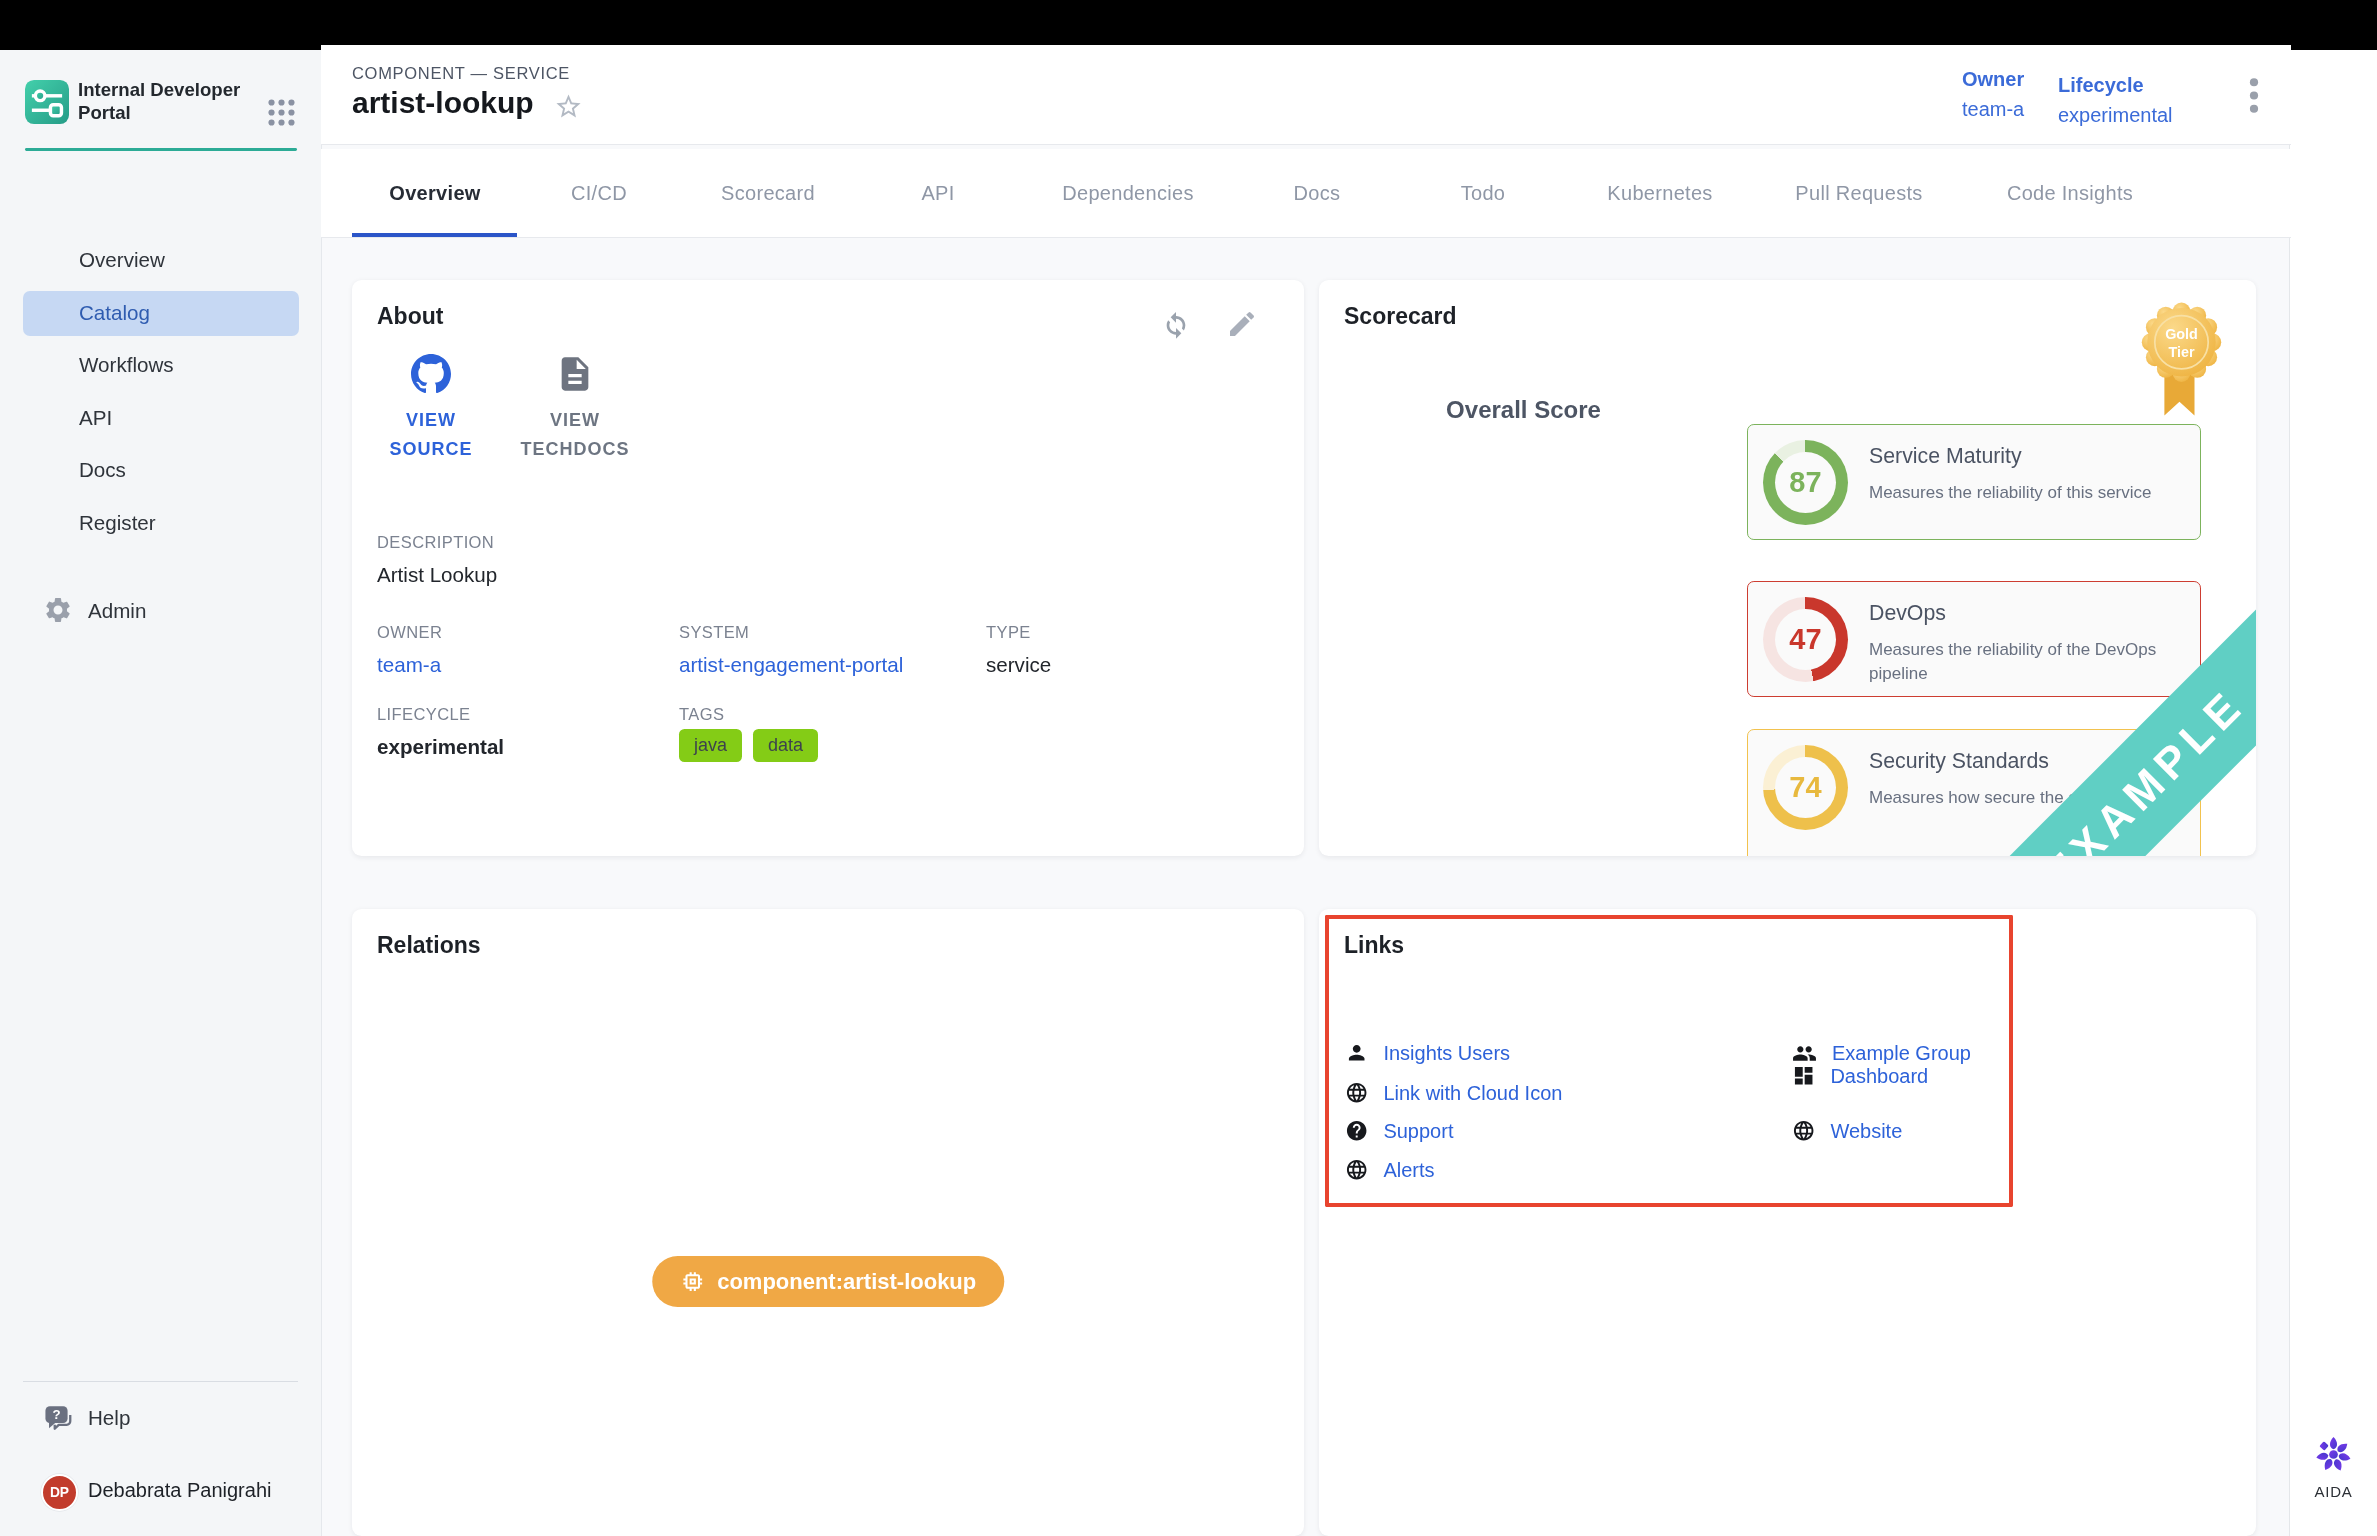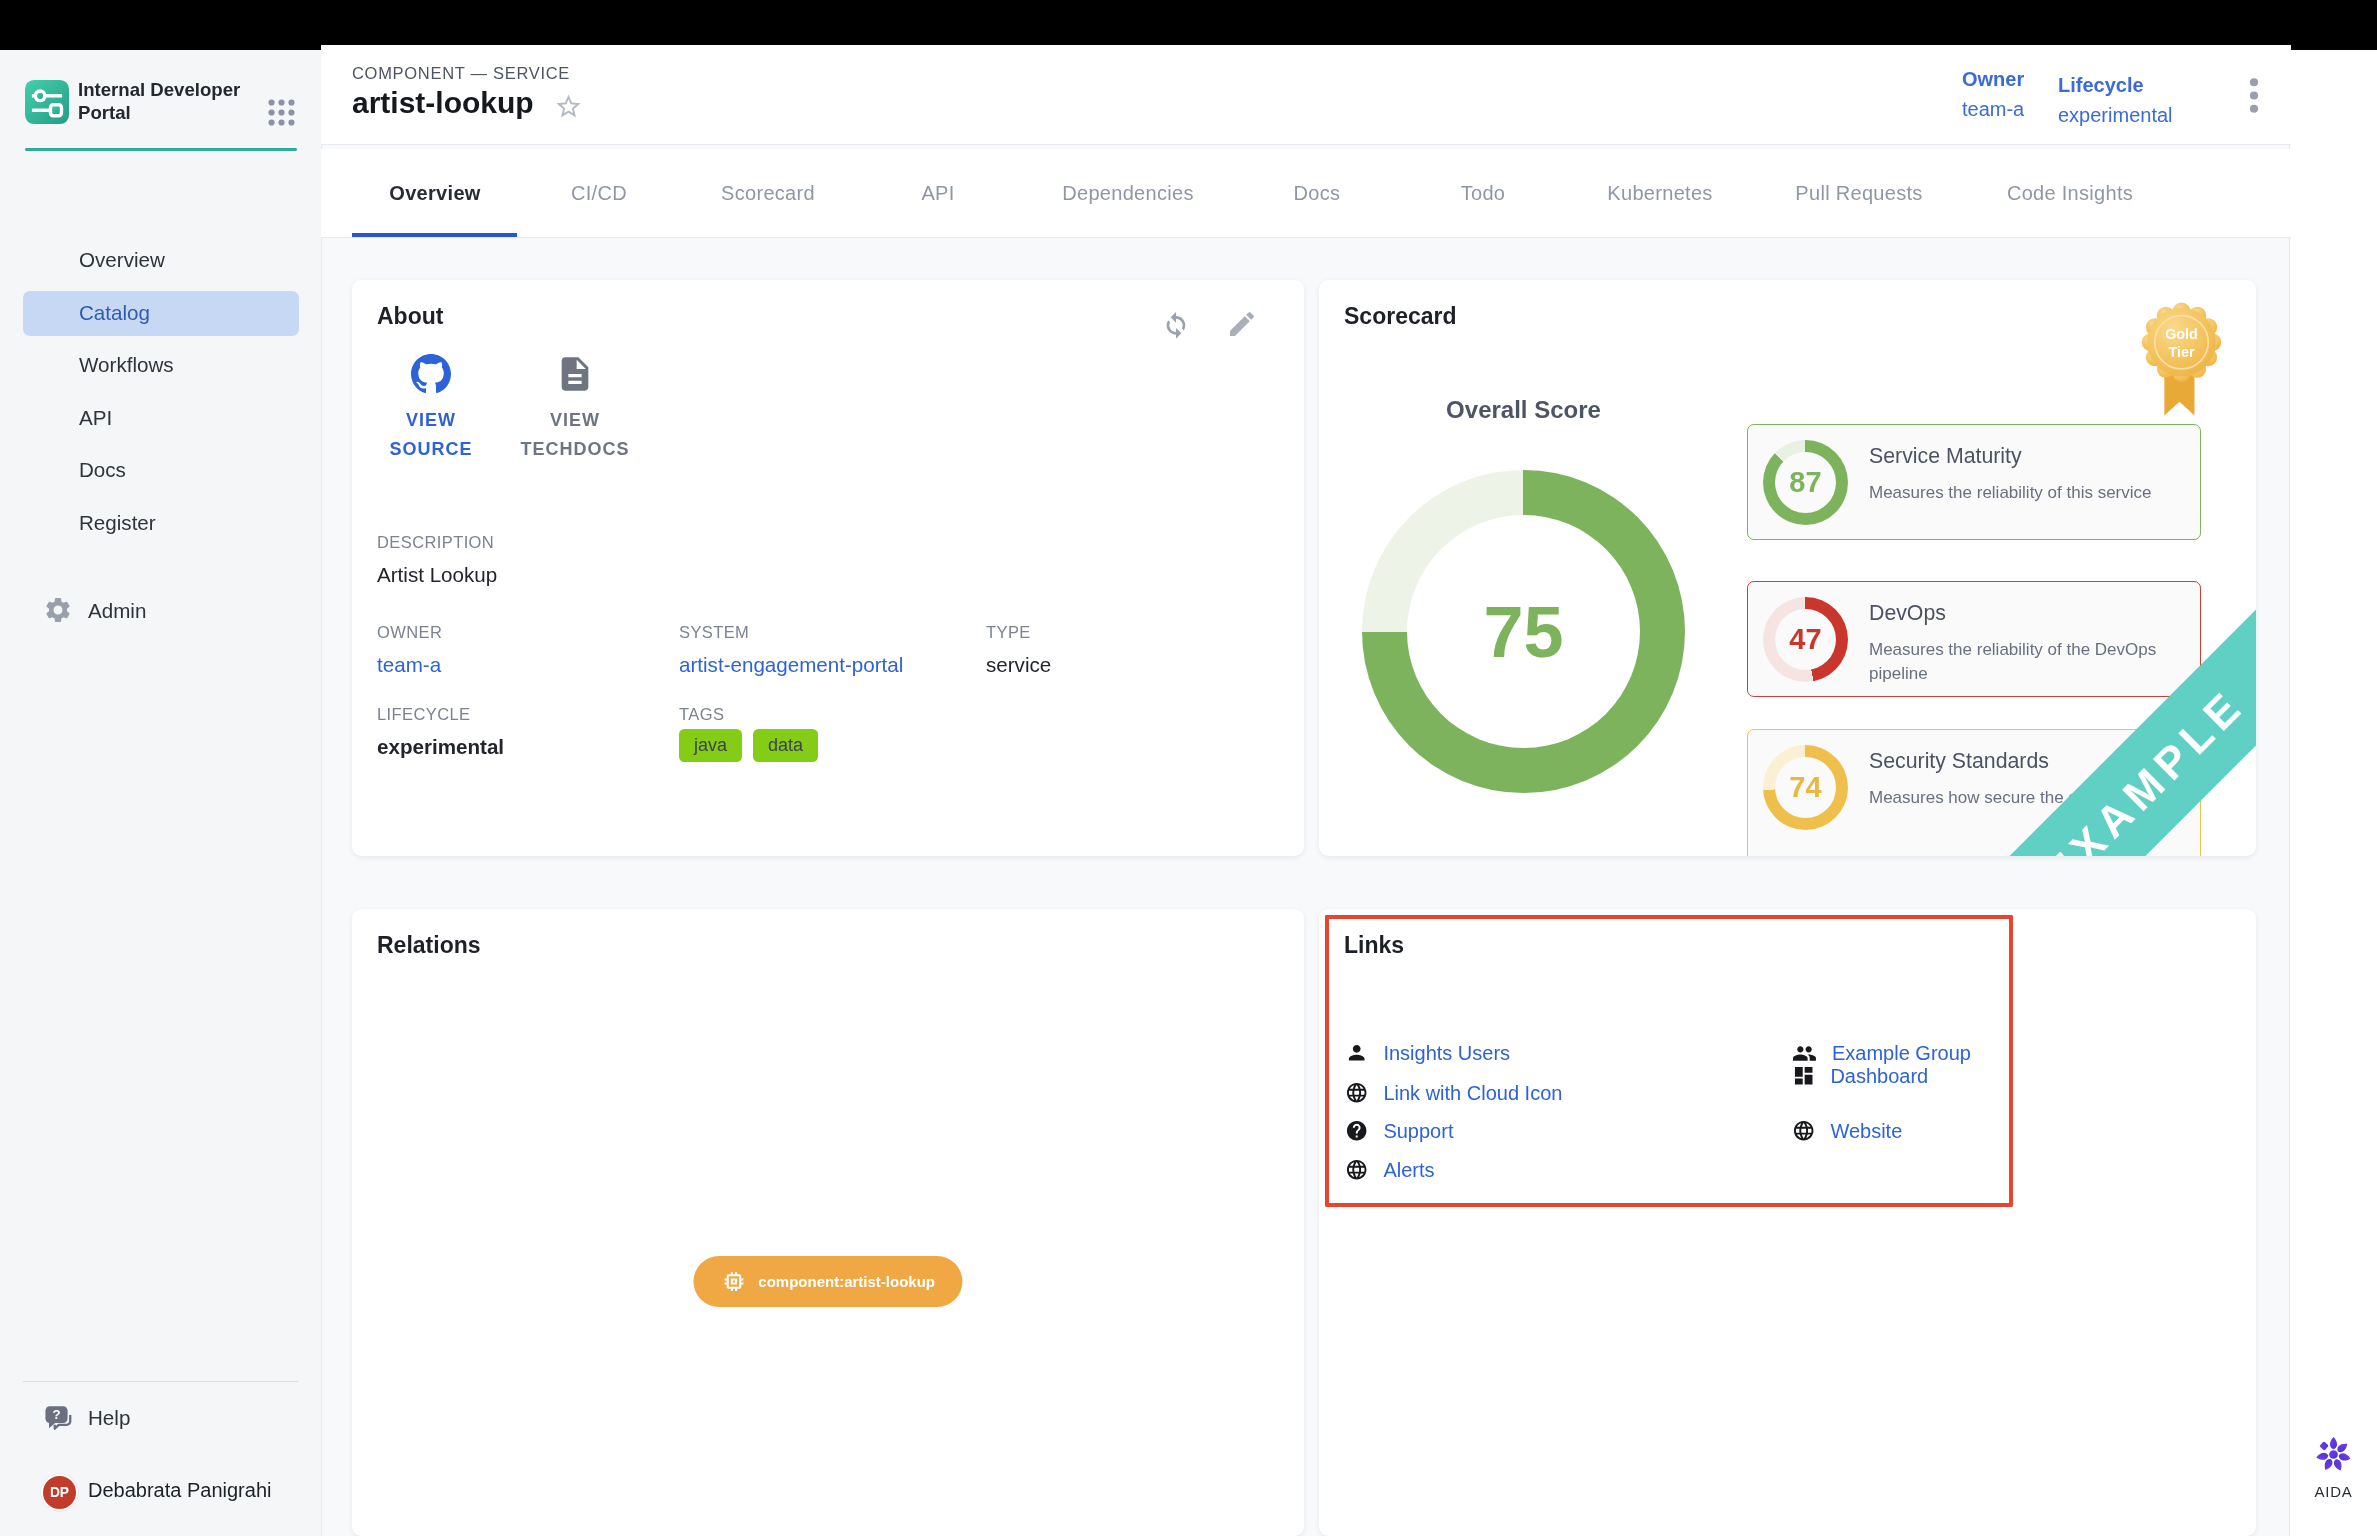--- a/index.html
+++ b/index.html
@@ -92,21 +92,21 @@
   .metric.red .num{color:#c9372c;}
   .metric.yellow .num{color:#e8b93e;}
   .metric .m-name{position:absolute;left:121px;top:19px;font-size:21.3px;font-weight:500;color:#4b5363;}
   .metric .m-desc{position:absolute;left:121px;top:56px;width:303px;font-size:17px;color:#687080;line-height:24px;}
   .ribbon{position:absolute;left:523px;top:461px;width:605px;height:96px;background:#60cfc4;transform:rotate(-45deg);display:flex;align-items:center;justify-content:center;font-size:44px;font-weight:bold;color:#fff;letter-spacing:6.9px;}
   .badge{position:absolute;right:30px;top:19px;}
 
   
   .relations{left:31px;top:672px;width:952px;height:627px;}
   .chip{position:absolute;left:50%;transform:translateX(-50%);top:347px;height:51px;background:#f0a845;border-radius:27.5px;display:flex;align-items:center;gap:12.4px;padding:0 27.5px;cursor:pointer;}
-  .chip span{color:#fff;font-size:15px;font-weight:bold;white-space:nowrap;}
+  .chip span{color:#fff;font-size:22px;font-weight:bold;white-space:nowrap;}
 
   
   .links{left:998px;top:672px;width:937px;height:627px;}
   .hl-box{position:absolute;left:6.2px;top:6.2px;width:688px;height:292px;border:4.8px solid #e8442e;border-radius:1.4px;box-sizing:border-box;pointer-events:none;}
   .link-row{position:absolute;height:30px;display:flex;align-items:center;gap:15px;cursor:pointer;}
   .link-row span{font-size:20px;color:#2d62d9;white-space:nowrap;}
 </style>
 </head>
 <body>
 
@@ -326,23 +326,20 @@
             <circle cx="26" cy="41" r="13"></circle>
             <circle cx="42" cy="24" r="13"></circle>
           <circle cx="65" cy="63" r="50"></circle>
         </g>
         <circle cx="65" cy="63" r="39" fill="none" stroke="#f8e0a4" stroke-width="2.5"></circle>
         <text x="65" y="58" text-anchor="middle" font-size="21" font-weight="bold" fill="#fff" font-family="Liberation Sans, sans-serif">Gold</text>
         <text x="65" y="84" text-anchor="middle" font-size="21" font-weight="bold" fill="#fff" font-family="Liberation Sans, sans-serif">Tier</text>
       </svg>
 
       <div class="overall-label">Overall Score</div>
-      <div class="gauge gauge-overall" style="background: conic-gradient(rgb(124, 179, 92) 0deg, rgb(124, 179, 92) 75%, rgb(237, 243, 231) 75%, rgb(237, 243, 231) 100%);">
-        <span class="num">75</span>
-      </div>
 
       <div class="metric green" style="top:144px;height:116px">
         <div class="gauge" style="background: conic-gradient(rgb(124, 179, 92) 0deg, rgb(124, 179, 92) 87%, rgb(233, 241, 226) 87%, rgb(233, 241, 226) 100%);">
           <span class="num">87</span>
           </div>
         <div class="m-name">Service Maturity</div>
         <div class="m-desc">Measures the reliability of this service</div>
       </div>
       <div class="metric red" style="top:301px;height:116px">
         <div class="gauge" style="background: conic-gradient(rgb(201, 55, 44) 0deg, rgb(201, 55, 44) 47%, rgb(246, 228, 226) 47%, rgb(246, 228, 226) 100%);">

